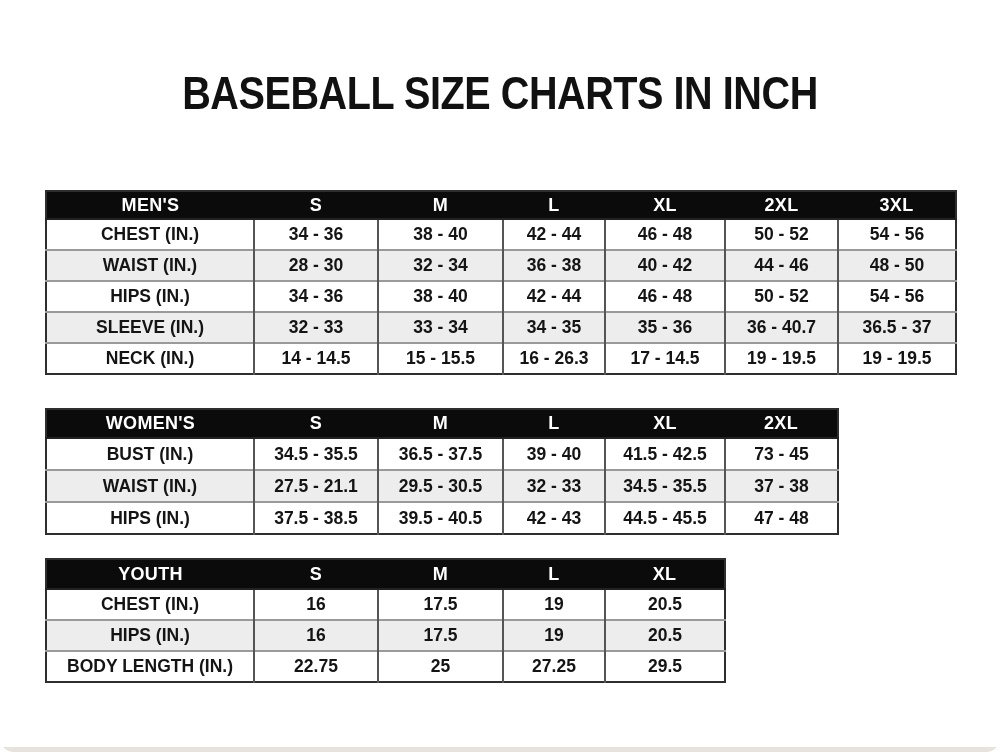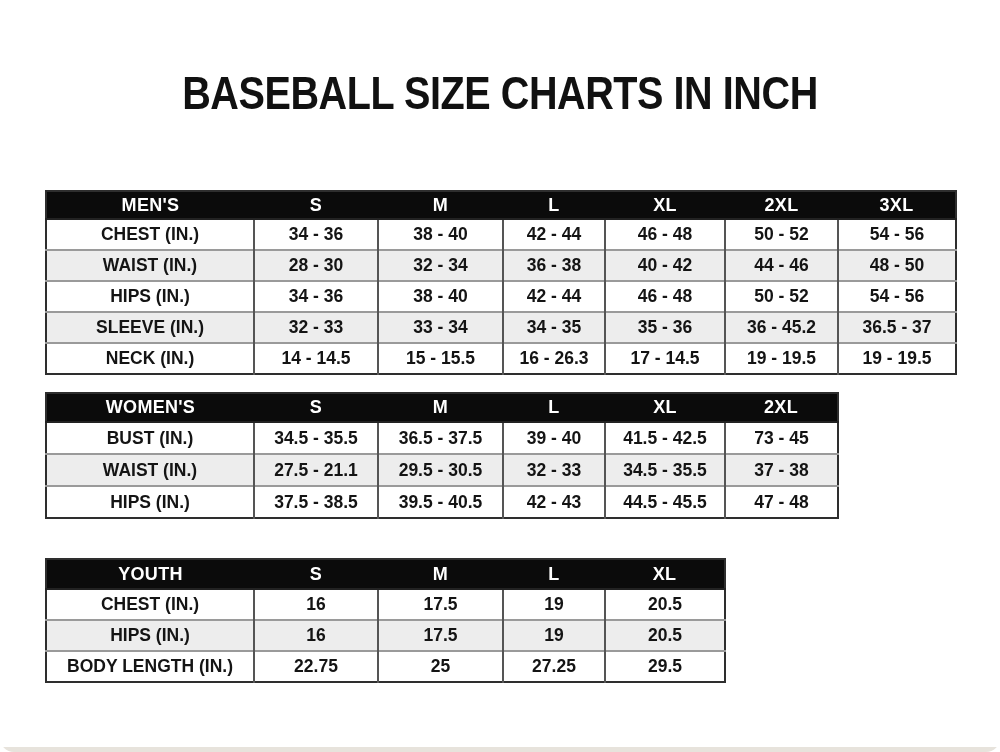--- a/index.html
+++ b/index.html
@@ -51,21 +51,21 @@
     white-space:nowrap;
   }
   table.chart td.rowlabel{border-left:none;margin-left:33px;}
   table.chart tbody tr:nth-child(even) td{background:#ededed;}
   table.chart tbody tr:nth-child(odd) td{background:#ffffff;}
 
   table.mens{left:45px;top:190px;width:910px;}
   table.mens thead tr{height:28px;}
   table.mens tbody tr{height:31px;}
 
-  table.womens{left:45px;top:392px;width:792px;}
+  table.womens{left:45px;top:408px;width:792px;}
   table.womens thead tr{height:29px;}
   table.womens tbody tr{height:32px;}
 
   table.youth{left:45px;top:558px;width:679px;}
   table.youth thead tr{height:30px;}
   table.youth tbody tr{height:31px;}
 
   col.c-label{width:208px;}
   col.c-s{width:124px;}
   col.c-m{width:125px;}
@@ -135,21 +135,21 @@
         <td>46 - 48</td>
         <td>50 - 52</td>
         <td>54 - 56</td>
       </tr>
       <tr>
         <td class="rowlabel">SLEEVE (IN.)</td>
         <td>32 - 33</td>
         <td>33 - 34</td>
         <td>34 - 35</td>
         <td>35 - 36</td>
-        <td>36 - 45.2</td>
+        <td>36 - 40.7</td>
         <td>36.5 - 37</td>
       </tr>
       <tr>
         <td class="rowlabel">NECK (IN.)</td>
         <td>14 - 14.5</td>
         <td>15 - 15.5</td>
         <td>16 - 26.3</td>
         <td>17 - 14.5</td>
         <td>19 - 19.5</td>
         <td>19 - 19.5</td>

